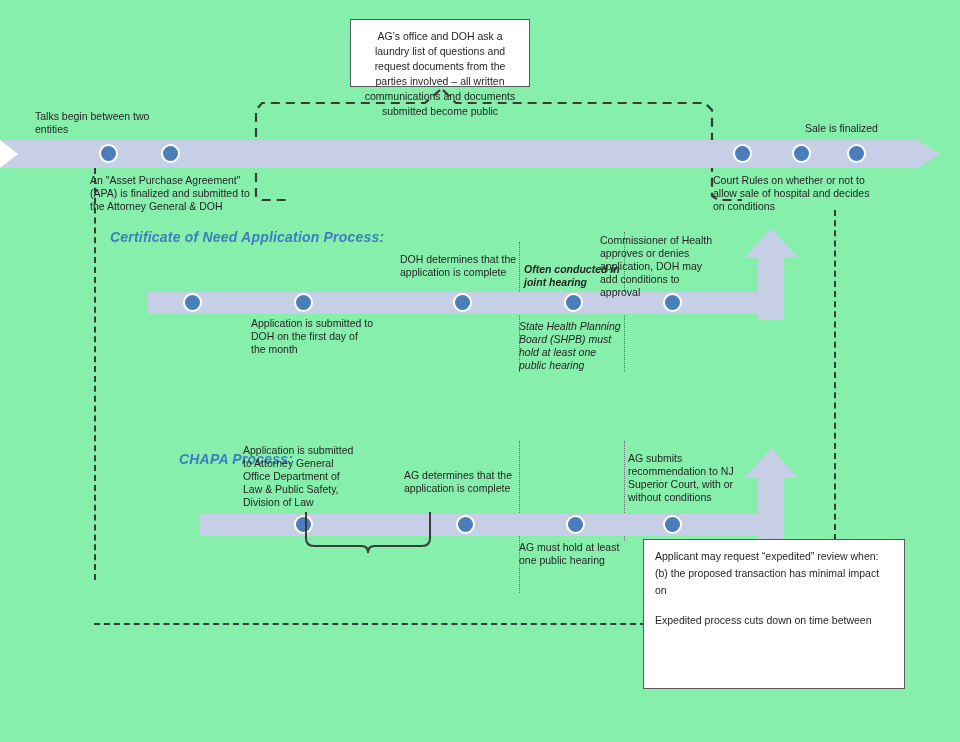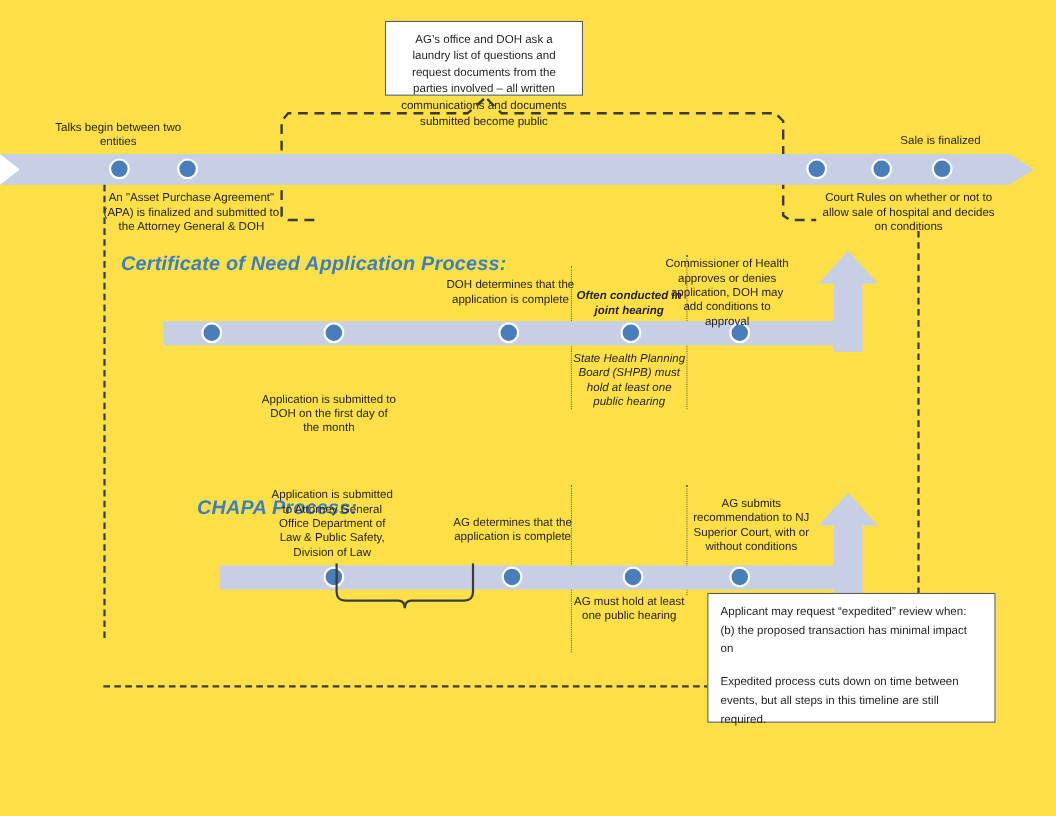--- a/index.html
+++ b/index.html
@@ -1,24 +1,24 @@
 <!DOCTYPE html>
 <html><head>
 <meta charset="utf-8">
 <style>
   html,body{margin:0;padding:0;background:#ffffff;}
   body{font-family:"Liberation Sans", sans-serif;}
-  #stage{position:relative;width:960px;height:742px;overflow:hidden;background:#fde047;}
+  #stage{position:relative;width:960px;height:742px;overflow:hidden;background:#86efac;}
 
-  .txt{position:absolute;color:#231f20;font-size:10.5px;line-height:13px;text-align:center;}
+  .txt{position:absolute;color:#231f20;font-size:10.5px;line-height:13px;text-align:left;}
   .bold-italic{font-weight:bold;font-style:italic;}
   .italic{font-style:italic;}
 
   .proc-head{position:absolute;color:#3d7ebf;font-weight:bold;font-style:italic;
-             font-size:18px;letter-spacing:.2px;white-space:nowrap;}
+             font-size:14px;letter-spacing:.2px;white-space:nowrap;}
 
   
   .bar{position:absolute;background:#c6cfe5;}
   .bar-arrow-right{position:absolute;width:0;height:0;
       border-top:14px solid transparent;border-bottom:14px solid transparent;
       border-left:22px solid #c6cfe5;}
   .bar-notch-left{position:absolute;width:0;height:0;
       border-top:14px solid transparent;border-bottom:14px solid transparent;
       border-left:18px solid #ffffff;}
 
@@ -69,21 +69,21 @@
   <div class="dot" style="left:792px;top:144px;"></div>
   <div class="dot" style="left:847px;top:144px;"></div>
 
   <div class="txt" style="left:35px;top:110px;width:145px;">Talks begin between two entities</div>
 
 
   <div class="txt" style="left:805px;top:122px;width:100px;">Sale is finalized</div>
 
   <div class="txt" style="left:90px;top:174px;width:168px;">An "Asset Purchase Agreement" (APA) is finalized and submitted to the Attorney General &amp; DOH</div>
 
-  <div class="txt" style="left:713px;top:174px;width:162px;margin-left:32px;">Court Rules on whether or not to allow sale of hospital and decides on conditions</div>
+  <div class="txt" style="left:713px;top:174px;width:162px;">Court Rules on whether or not to allow sale of hospital and decides on conditions</div>
 
   <div class="vdash" style="left:94px;top:168px;height:412px;"></div>
 
   <div class="hdash" style="left:94px;top:623px;width:552px;"></div>
 
   <div class="vdash" style="left:834px;top:210px;height:330px;"></div>
 
   <div class="proc-head" style="left:110px;top:229px;">Certificate of Need Application Process:</div>
 
   <div class="vdot" style="left:519px;top:242px;height:130px;"></div>
@@ -98,21 +98,21 @@
   <div class="dot" style="left:183px;top:293px;"></div>
   <div class="dot" style="left:294px;top:293px;"></div>
   <div class="dot" style="left:453px;top:293px;"></div>
   <div class="dot" style="left:564px;top:293px;"></div>
   <div class="dot" style="left:663px;top:293px;"></div>
 
   <div class="txt" style="left:400px;top:253px;width:128px;">DOH determines that the application is complete</div>
   <div class="txt bold-italic" style="left:524px;top:263px;width:96px;">Often conducted in joint hearing</div>
   <div class="txt" style="left:600px;top:234px;width:122px;">Commissioner of Health approves or denies application, DOH may add conditions to approval</div>
 
-  <div class="txt" style="left:238px;top:317px;width:122px;margin-top:40px;">Application is submitted to DOH on the first day of the month</div>
+  <div class="txt" style="left:251px;top:317px;width:122px;">Application is submitted to DOH on the first day of the month</div>
   <div class="txt" style="left:519px;top:320px;width:106px;font-style:italic;">State Health Planning Board (SHPB) must hold at least one public hearing</div>
 
   <div class="proc-head" style="left:179px;top:431px;margin-top:20px;">CHAPA Process:</div>
 
   <div class="vdot" style="left:519px;top:441px;height:152px;"></div>
   <div class="vdot" style="left:624px;top:441px;height:100px;"></div>
 
   <svg class="uparrow" style="left:740px;top:448px;width:62px;height:92px;">
     <path d="M 31 0 L 58 30 L 44 30 L 44 92 L 18 92 L 18 30 L 4 30 Z" fill="#c6cfe5"></path>
   </svg>
@@ -127,23 +127,22 @@
   <div class="txt" style="left:404px;top:469px;width:124px;">AG determines that the application is complete</div>
   <div class="txt" style="left:243px;top:444px;width:118px;">Application is submitted to Attorney General Office Department of Law &amp; Public Safety, Division of Law</div>
   <div class="txt" style="left:628px;top:452px;width:110px;">AG submits recommendation to NJ Superior Court, with or without conditions</div>
 
   <svg class="brace" style="left:304px;top:512px;width:130px;height:44px;">
     <path d="M 2 0 L 2 26 Q 2 34 10 34 L 58 34 Q 64 34 64 41 Q 64 34 70 34 L 118 34 Q 126 34 126 26 L 126 0" fill="none" stroke="#3b3b3b" stroke-width="2"></path>
   </svg>
 
   <div class="txt" style="left:519px;top:541px;width:106px;">AG must hold at least one public hearing</div>
 
-  <div class="callout leftalign" style="left:643px;top:539px;width:262px;height:118px;">
+  <div class="callout leftalign" style="left:643px;top:539px;width:262px;height:150px;">
     <div class="ctext" style="position:relative;padding:8px 11px;">
       <div>Applicant may request “expedited” review when:</div>
       <div>(b) the proposed transaction has minimal impact on</div>
       <div style="height:13px;"></div>
       <div>Expedited process cuts down on time between</div>
-      <div>events, but all steps in this timeline are still required.</div>
     </div>
   </div>
 
 </div>
 
 </body></html>

